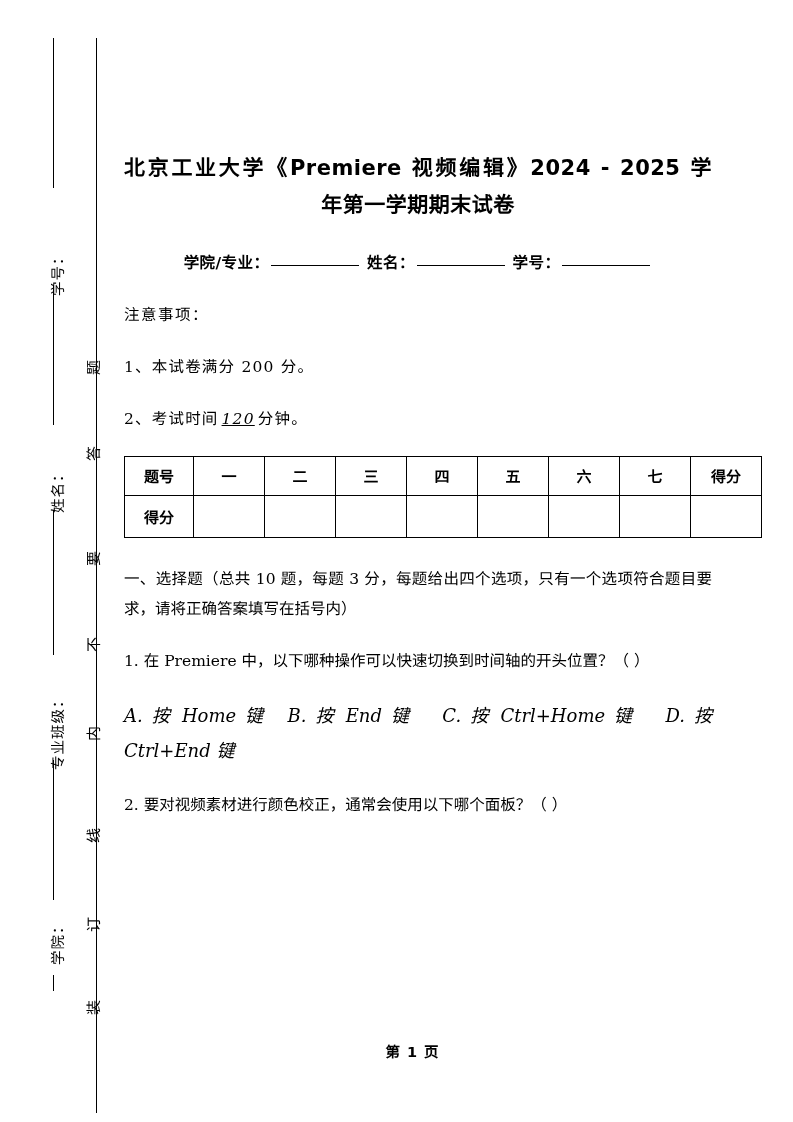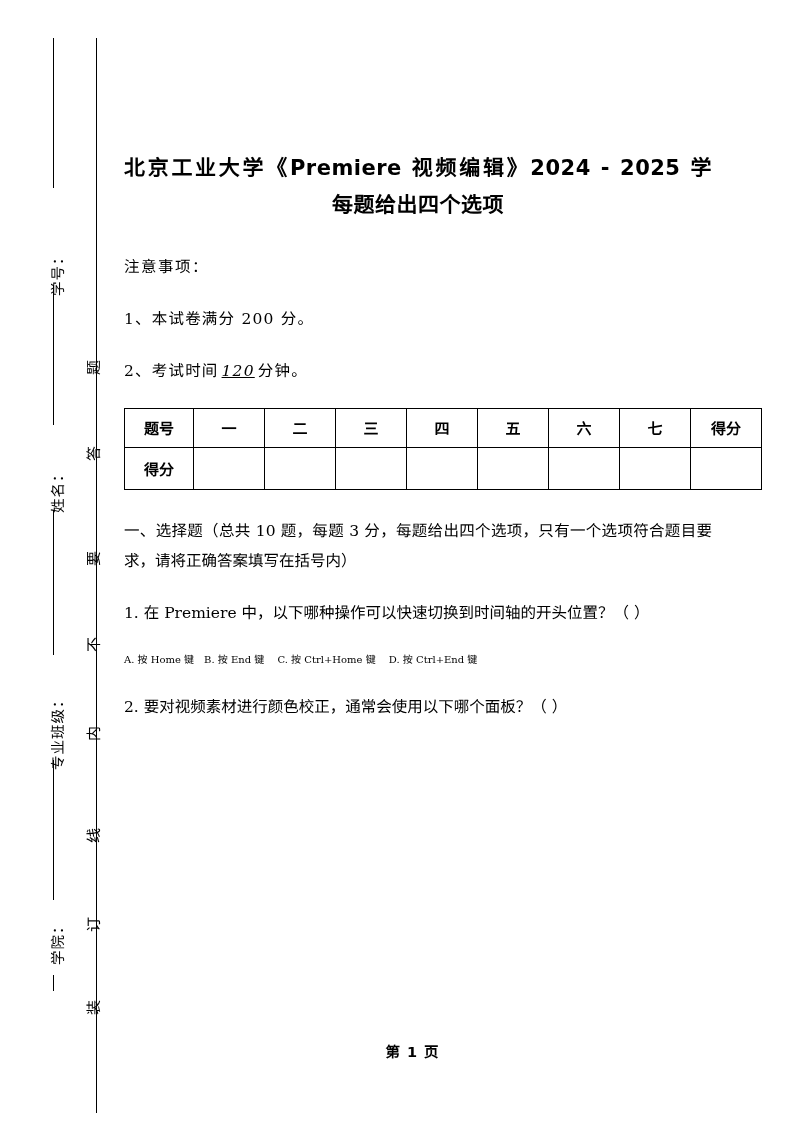--- a/index.html
+++ b/index.html
@@ -169,24 +169,25 @@
     margin: 0;
     padding-top: 22px;
     font-size: 15.5px;
     line-height: 1.95;
     text-align: justify;
     text-align-last: left;
   }
   .q-opts {
     margin: 0;
     padding-top: 22px;
-    font-size: 10px;
+    font-size: 18px;
     line-height: 1.95;
     text-align: justify;
     text-align-last: left;
+    font-style: italic;
   }
 
   
   .footer {
     position: absolute;
     left: 16px;
     top: 1040px;
     width: 793px;
     text-align: center;
     font-size: 14.5px;
@@ -218,23 +219,28 @@
   <div class="vchar vc-4">不</div>
   <div class="vchar vc-5">内</div>
   <div class="vchar vc-6">线</div>
   <div class="vchar vc-7">订</div>
   <div class="vchar vc-8">装</div>
 
   <div class="content">
 
     <h1 class="doc-title">
       <span class="t-line1">北京工业大学《Premiere 视频编辑》2024 - 2025 学</span>
-      <span class="t-line2">每题给出四个选项</span>
+      <span class="t-line2">年第一学期期末试卷</span>
     </h1>
 
+    <p class="idline">
+      <span>学院/专业：</span><span class="blank"></span>
+      <span>姓名：</span><span class="blank"></span>
+      <span>学号：</span><span class="blank"></span>
+    </p>
 
     <p class="notes-title">注意事项：</p>
 
     <p class="note-item">1、本试卷满分 200 分。</p>
 
     <p class="note-item"><span>2、考试时间</span><span class="ul">120</span><span>分钟。</span></p>
 
     <table class="score-table">
       <tbody>
         <tr class="r-head">

